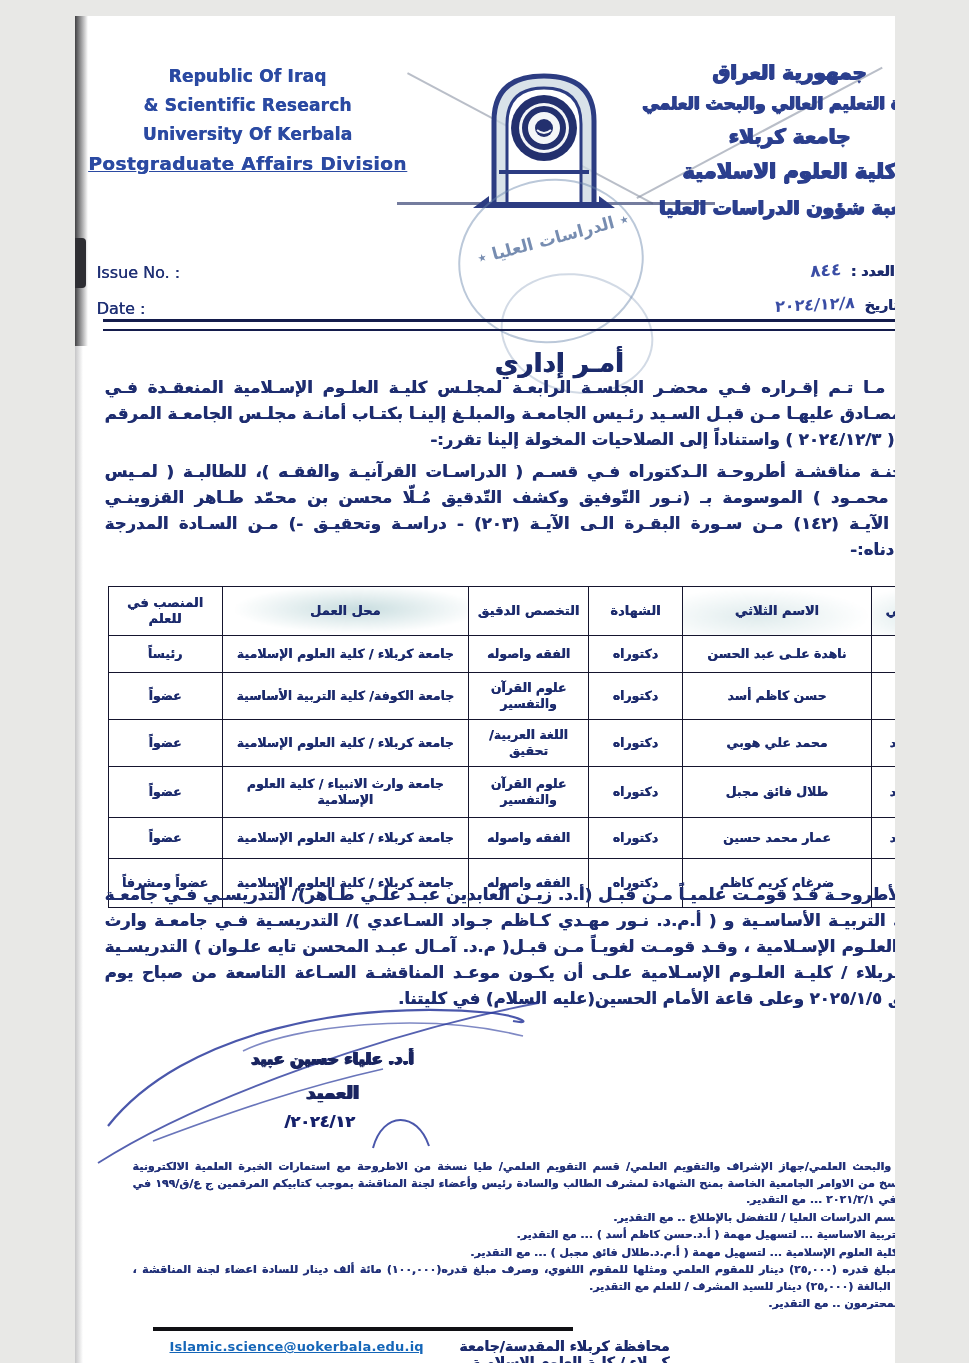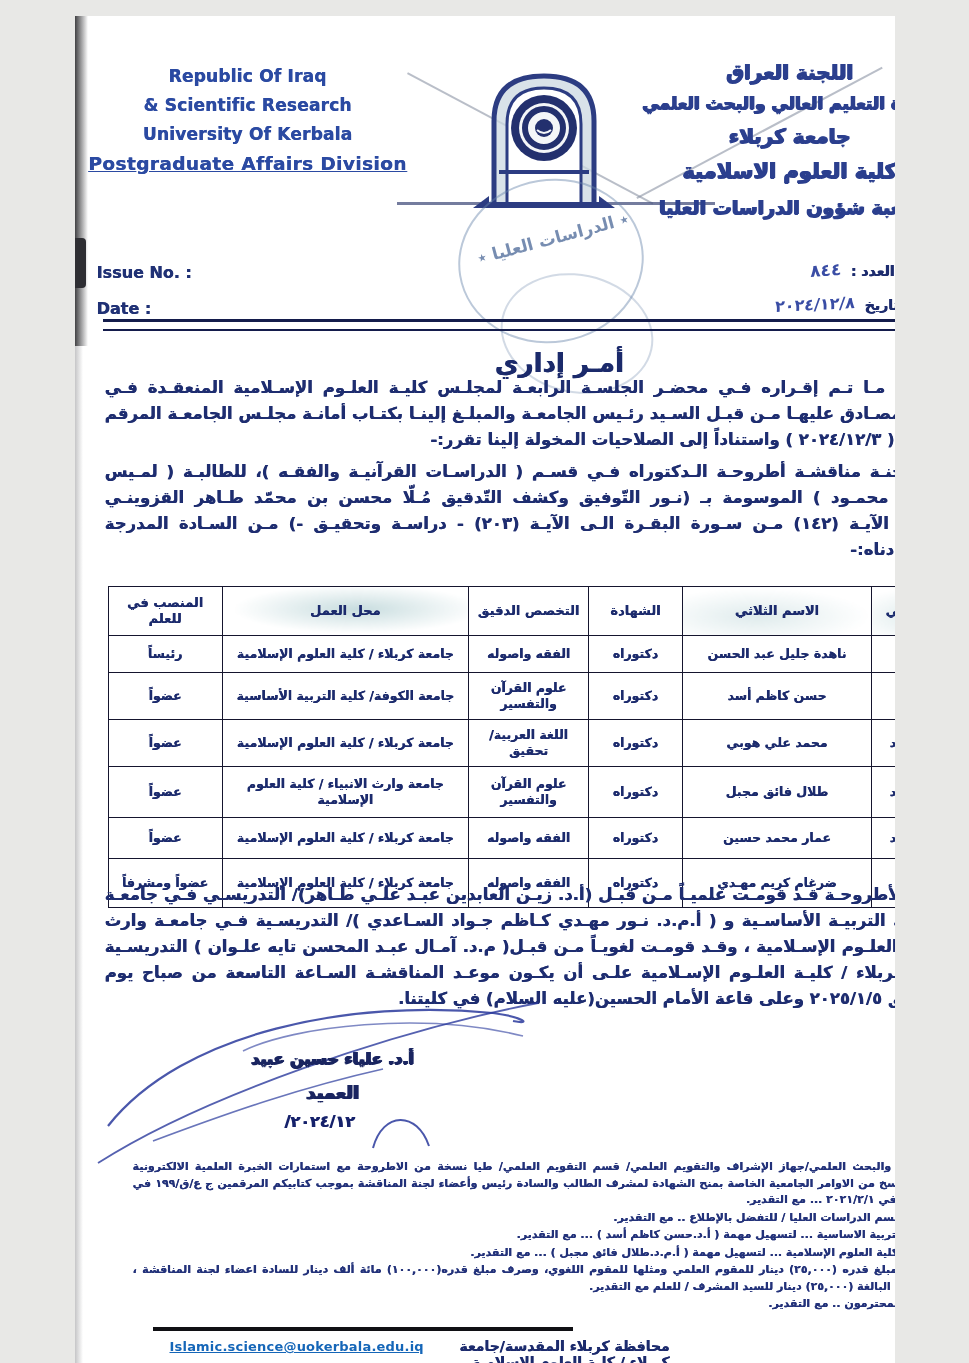--- a/index.html
+++ b/index.html
@@ -21,21 +21,21 @@
   .vline-br{position:absolute;left:911px;top:1183px;width:2px;height:172px;background:#33353b;opacity:.85;}
   .logo-diag1,.logo-diag2{position:absolute;width:1.5px;height:278px;background:#8a93a4;opacity:.6;}
   .logo-diag1{left:332px;top:58px;transform:rotate(-62deg);transform-origin:top left;}
   .logo-diag2{left:806px;top:52px;transform:rotate(62deg);transform-origin:top right;}
   .logo-base{position:absolute;left:322px;top:186px;width:318px;height:3px;background:#46507e;opacity:.75;}
   
   .eng-header{position:absolute;left:12px;top:46px;width:322px;text-align:center;
     color:#2b4aa2;font-weight:bold;font-size:17px;line-height:29px;letter-spacing:.2px;
     text-shadow:.4px 0 currentColor;}
   .eng-header .last{font-size:18.5px;text-decoration:underline;letter-spacing:.4px;}
-  .issue-en,.date-en{position:absolute;left:22px;color:#203175;font-weight:bold;font-size:16px;
+  .issue-en,.date-en{position:absolute;left:22px;color:#203175;font-weight:normal;font-size:16px;
     text-shadow:.4px 0 currentColor;}
   .issue-en{top:247px;}
   .date-en{top:283px;}
   .ar-header{position:absolute;left:560px;top:44px;width:310px;text-align:center;direction:rtl;
     color:#2b3f8e;font-weight:bold;text-shadow:1px 0 currentColor,-0.6px 0 currentColor,0 .6px currentColor;}
   .ar-header .l1{font-size:20px;margin-bottom:9px;}
   .ar-header .l2{font-size:17px;margin-bottom:11px;letter-spacing:-.5px;}
   .ar-header .l3{font-size:20px;margin-bottom:11px;}
   .ar-header .l4{font-size:21px;margin-bottom:13px;}
   .ar-header .l5{font-size:19px;letter-spacing:.5px;text-align:center;}
@@ -149,21 +149,21 @@
       <path d="M4,142 L20,130 L20,142 Z" fill="#2c3c82"></path>
       <path d="M146,142 L130,130 L130,142 Z" fill="#2c3c82"></path>
     </svg>
   </div>
 
   <div class="stamp"></div>
   <div class="stamp2"></div>
   <div class="stamp-text">٭ الدراسات العليا ٭</div>
 
   <div class="ar-header">
-    <div class="l1">اللجنة العراق</div>
+    <div class="l1">جمهورية العراق</div>
     <div class="l2">وزارة التعليم العالي والبحث العلمي</div>
     <div class="l3">جامعة كربلاء</div>
     <div class="l4">كلية العلوم الاسلامية</div>
     <div class="l5">شعبة شؤون الدراسات العليا</div>
   </div>
 
   <div class="num-row issue-ar">
     <span class="lbl">العدد :</span>
     <span class="hand">٨٤٤</span>
   </div>
@@ -196,21 +196,21 @@
         <th>الشهادة</th>
         <th>التخصص الدقيق</th>
         <th class="wm">محل العمل</th>
         <th>المنصب في للعلم</th>
       </tr>
     </thead>
     <tbody>
       <tr class="r1">
         <td>١</td>
         <td>استاذ</td>
-        <td>ناهدة جليل عبد الحسن</td>
+        <td>ناهدة علـى عبد الحسن</td>
         <td>دكتوراه</td>
         <td>الفقه واصوله</td>
         <td>جامعة كربلاء / كلية العلوم الإسلامية</td>
         <td>رئيساً</td>
       </tr>
       <tr class="r2">
         <td>٢</td>
         <td>استاذ</td>
         <td>حسن كاظم أسد</td>
         <td>دكتوراه</td>
@@ -241,21 +241,21 @@
         <td>استاذ مساعد</td>
         <td>عمار محمد حسين</td>
         <td>دكتوراه</td>
         <td>الفقه واصوله</td>
         <td>جامعة كربلاء / كلية العلوم الإسلامية</td>
         <td>عضواً</td>
       </tr>
       <tr class="r6">
         <td>٦</td>
         <td>استاذ</td>
-        <td>ضرغام كريم مهـدي</td>
+        <td>ضرغام كريم كاظم</td>
         <td>دكتوراه</td>
         <td>الفقه واصوله</td>
         <td>جامعة كربلاء / كلية العلوم الإسلامية</td>
         <td>عضواً ومشرفاً</td>
       </tr>
     </tbody>
   </table>
 
   <div class="para p3">علمـاً أن الأطروحـة قـد قومـت علميـاً مـن قبـل (أ.د. زيـن العابدين عبـد علـي طـاهر)/ التدريسـي فـي جامعـة ميسـان / كليـة التربيـة الأساسـية و ( أ.م.د. نـور مهـدي كـاظم جـواد السـاعدي )/ التدريسـية فـي جامعـة وارث الانبيـاء/ كليـة العلـوم الإسـلامية ، وقـد قومـت لغويـاً مـن قبـل( م.د. آمـال عبـد المحسن تايه علـوان ) التدريسـية فـي جامعـة كـربلاء / كليـة العلـوم الإسـلامية علـى أن يكـون موعـد المناقشـة السـاعة التاسعة من صباح يوم (الأحد) الموافق ٢٠٢٥/١/٥ وعلى قاعة الأمام الحسين(عليه السلام) في كليتنا.</div>
 

